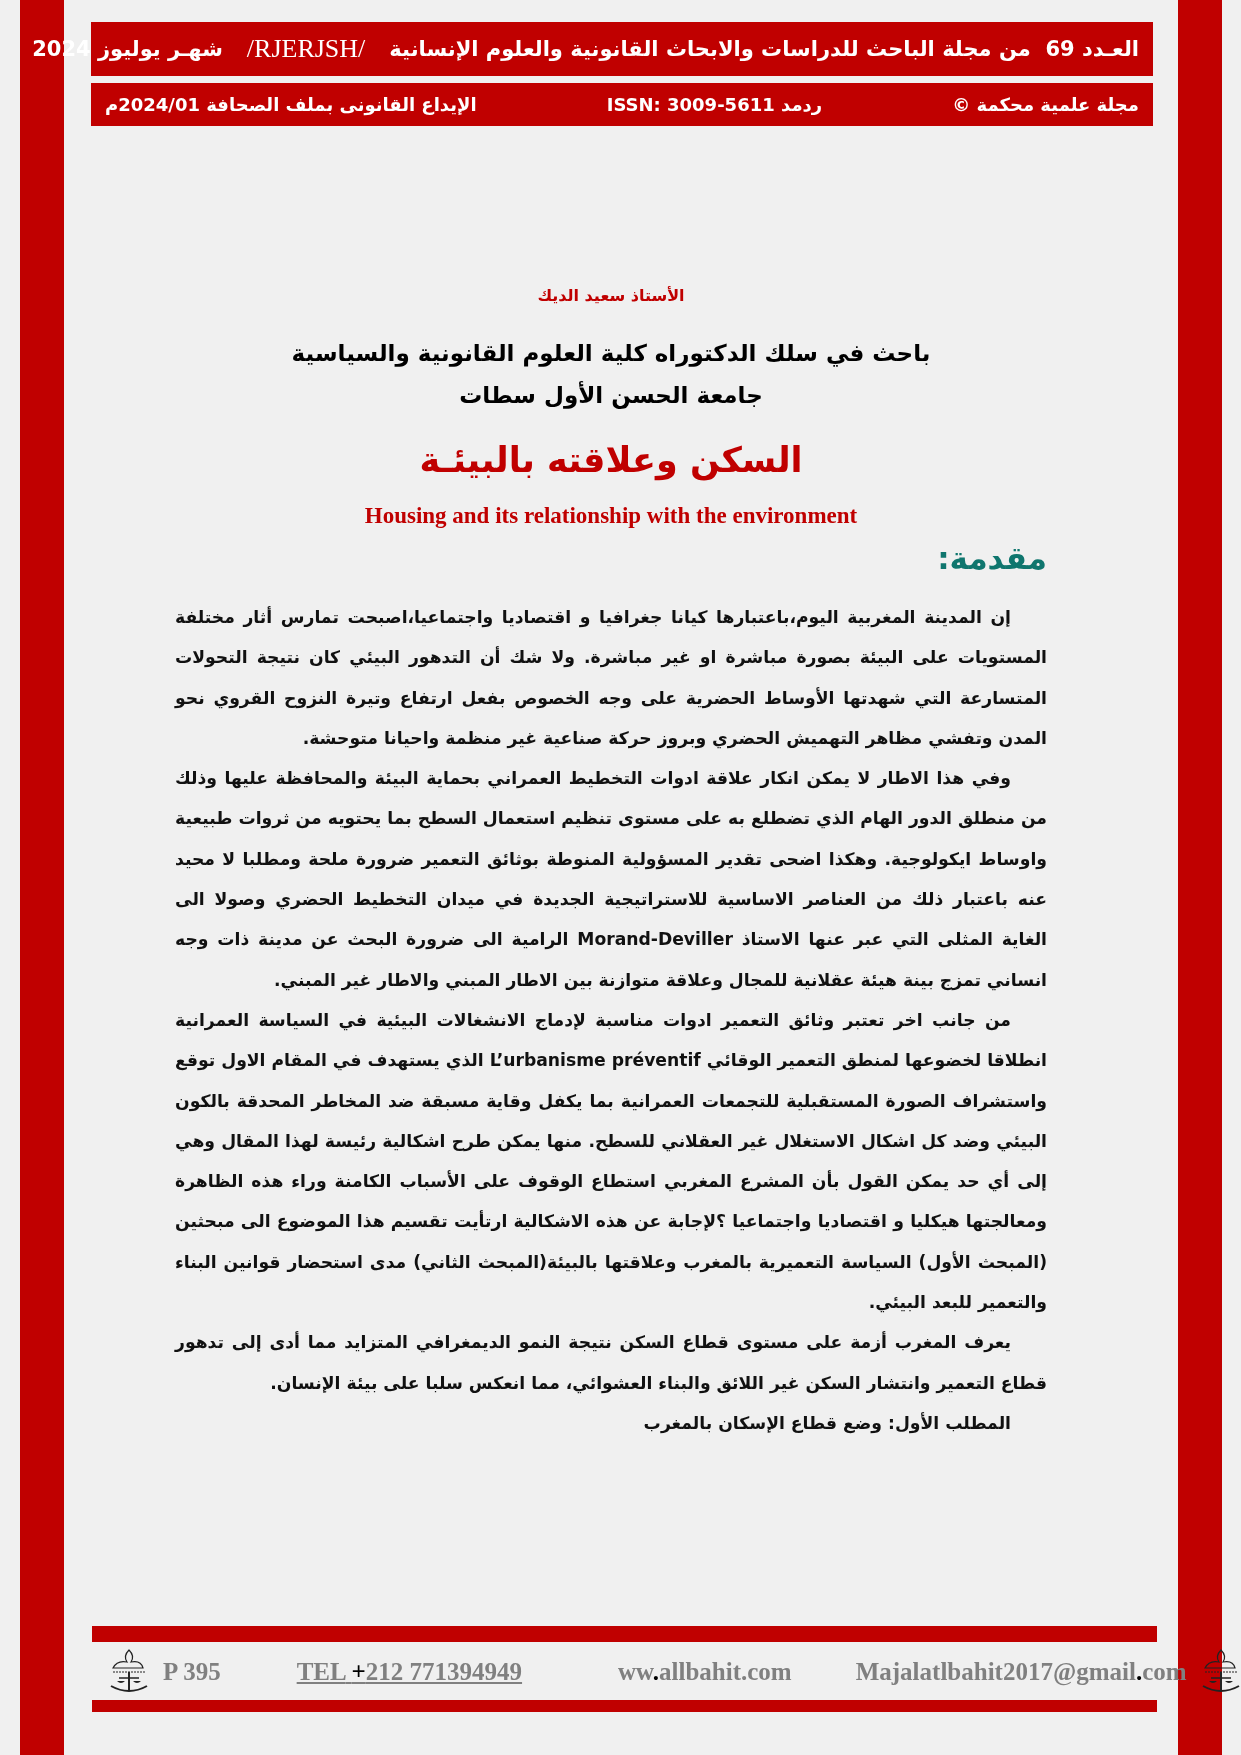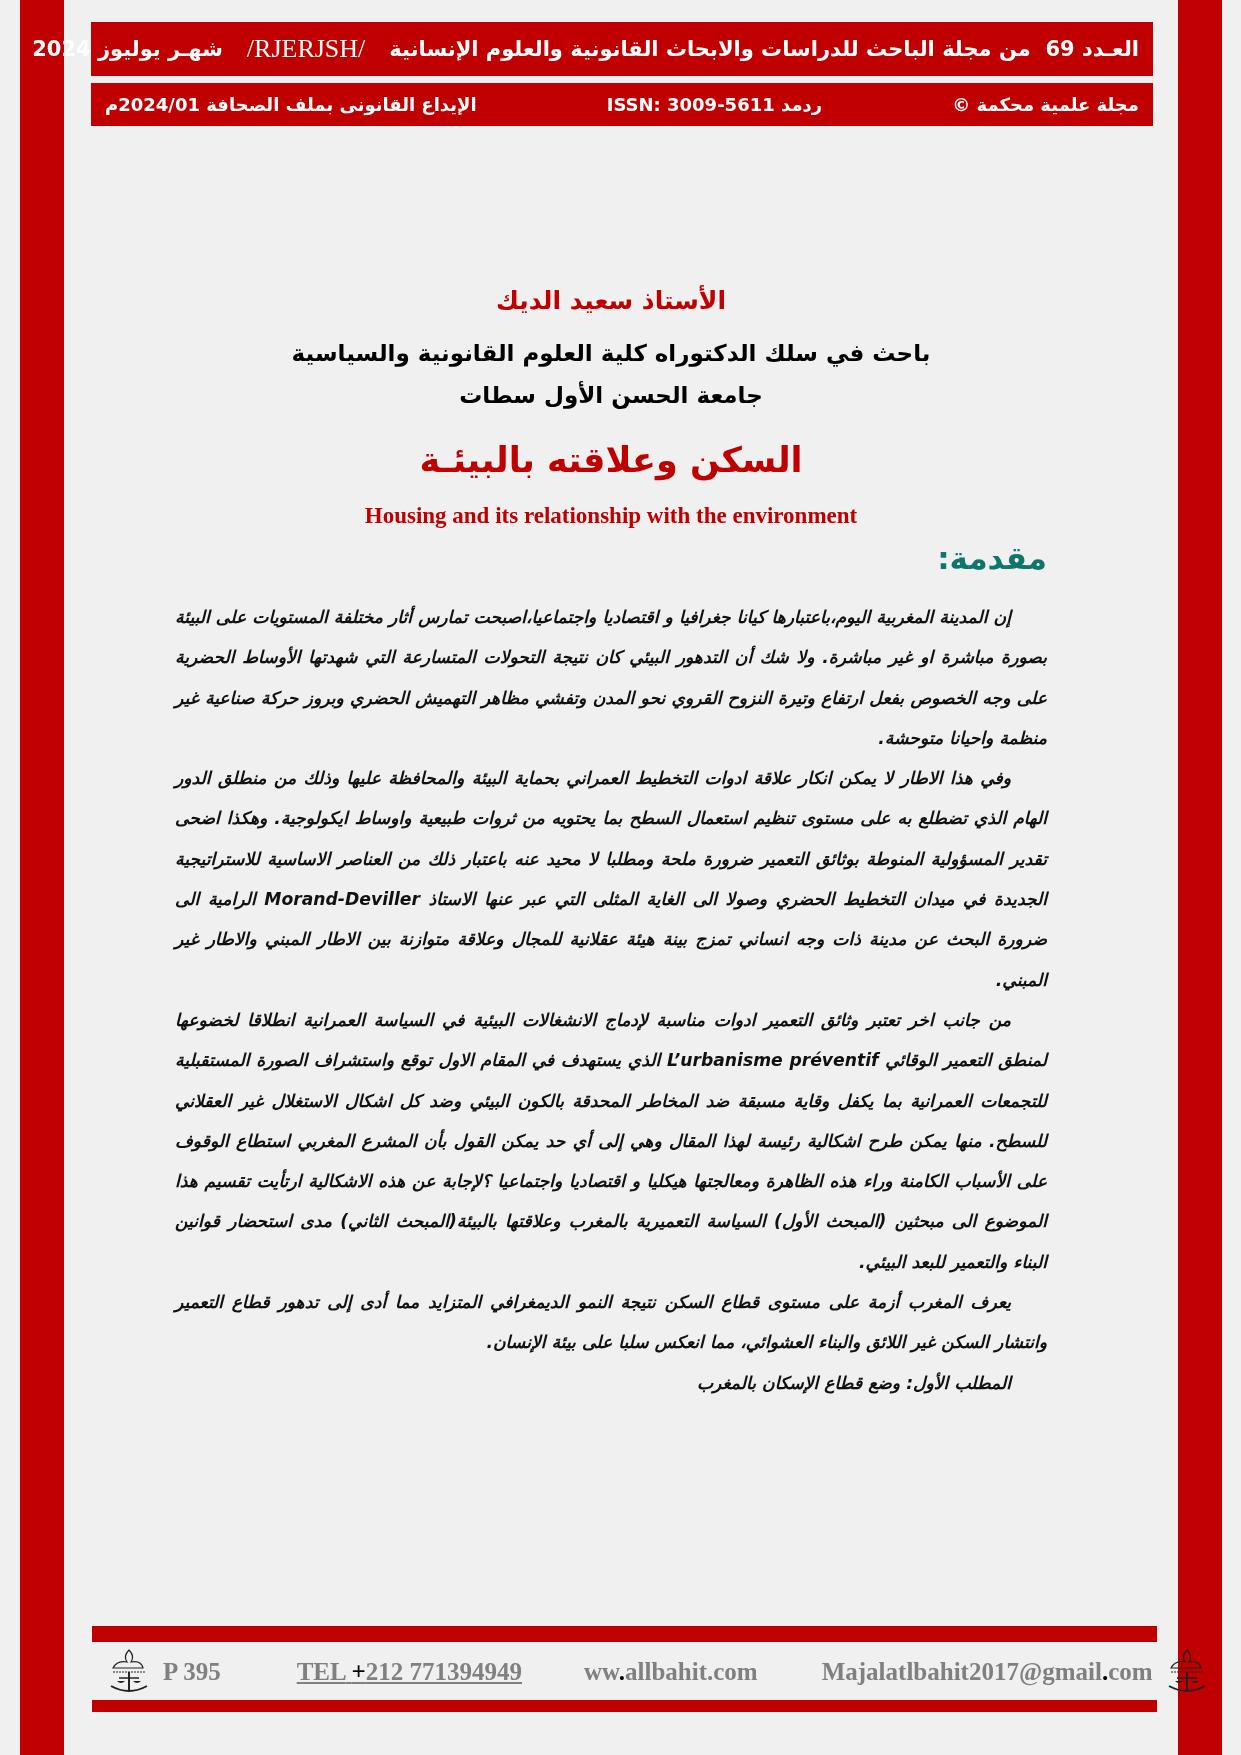--- a/index.html
+++ b/index.html
@@ -15,42 +15,42 @@
   .hdr { position:absolute; left:91px; width:1062px; background:#c00000; color:#fff;
          direction:rtl; display:flex; align-items:center; box-sizing:border-box; }
   .hdr.row1 { top:22px; height:54px; padding:0 14px; justify-content:flex-start;
               font-family:"DejaVu Sans", sans-serif; font-weight:bold; font-size:21px; white-space:nowrap; }
   .hdr.row1 .latin { font-family:"Liberation Serif", serif; font-weight:normal; font-size:26px; margin:0 24px; }
   .hdr.row2 { top:83px; height:43px; padding:0 14px; justify-content:space-between;
               font-size:18px; font-weight:bold; white-space:nowrap; }
   .hdr.row2 span { display:inline-block; }
 
   .center-block { position:absolute; left:175px; width:872px; text-align:center; direction:rtl; }
-  .author { top:286px; color:#c00000; font-size:25px; font-weight:bold; }
+  .author { top:286px; color:#c00000; font-size:16px; font-weight:bold; }
   .affil { top:332px; color:#000; font-size:23px; font-weight:bold; line-height:42px; }
   .title-ar { top:440px; color:#c00000; font-size:35px; font-weight:bold; }
   .title-en { top:503px; color:#c00000; font-family:"Liberation Serif", serif; font-size:23px; font-weight:bold; direction:ltr; }
 
   .intro-heading { position:absolute; top:540px; right:194px; direction:rtl; font-size:31px; font-weight:bold; color:#0f766e; }
 
   .body-text { position:absolute; top:597px; left:175px; width:872px; direction:rtl; text-align:justify;
-               font-size:17.2px; line-height:40.3px; color:#111; font-weight:bold;font-style:italic; }
+               font-size:17.2px; line-height:40.3px; color:#111; font-weight:bold; }
   .body-text p { margin:0; text-indent:36px; text-align-last:right; }
   .body-text p.sub { text-indent:36px; }
   .latin-inline { font-family:"DejaVu Sans", sans-serif; direction:ltr; unicode-bidi:embed; }
 
   .ftr-band { position:absolute; left:92px; width:1065px; background:#c00000; }
   .ftr-band.top { top:1626px; height:16px; }
   .ftr-band.bottom { top:1700px; height:12px; }
   .ftr { position:absolute; top:1646px; left:107px; width:1065px; height:52px; display:flex; align-items:center; }
   .ftr .item { font-family:"Liberation Serif", serif; font-weight:bold; color:#808080; font-size:25px; white-space:nowrap; }
   .ftr .logo { width:56px; height:52px; display:flex; align-items:center; justify-content:center; }
   .ftr .page-num { margin-left:12px; }
   .ftr .tel { margin-left:76px;text-decoration:underline; }
-  .ftr .web { margin-left:62px; }
+  .ftr .web { margin-left:96px; }
   .ftr .email { margin-left:64px; }
   .ftr .logo.right { margin-left:12px; }
   .dot-black { color:#000; }
 </style>
 </head>
 <body>
 
 <div class="side-bar left"></div>
 <div class="side-bar right"></div>
 

